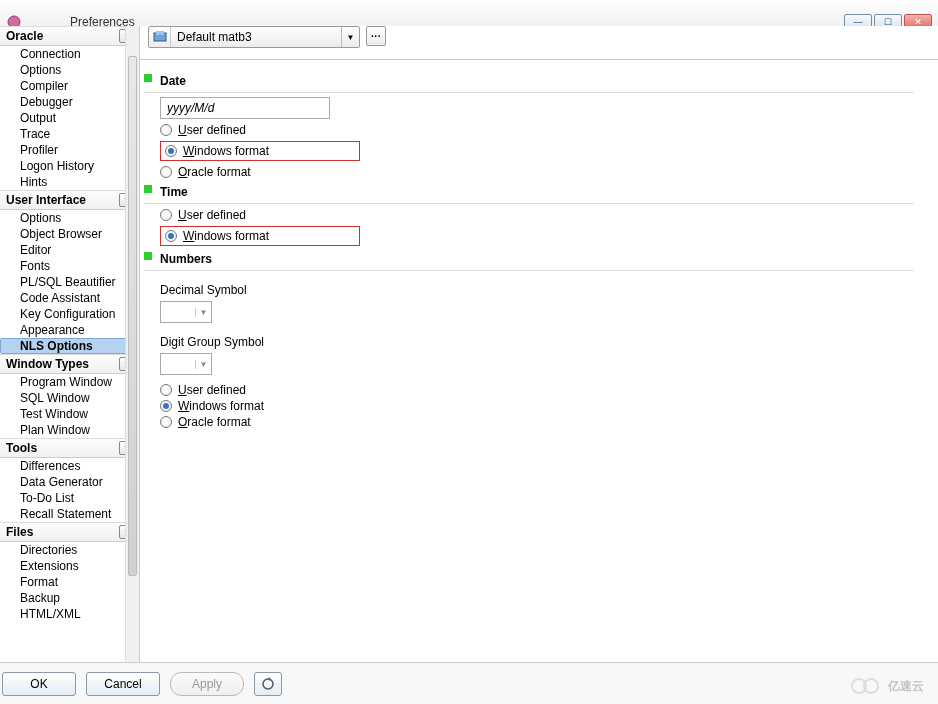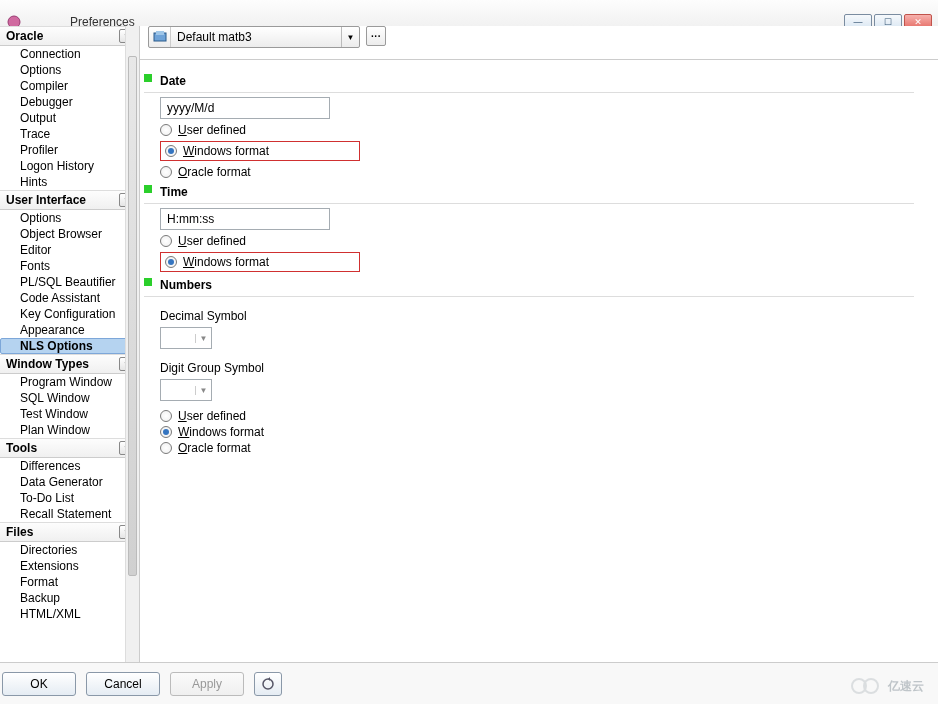--- a/index.html
+++ b/index.html
@@ -32,36 +32,36 @@
 .combo { display: inline-flex; align-items: center; border: 1px solid #9a9a9a; border-radius: 2px; background: linear-gradient(#fff,#ececec); height: 22px; }
 .combo .cico{width:22px;display:flex;align-items:center;justify-content:center;border-right:1px solid #ccc;height:100%;}
 .combo .ctext{padding:0 6px;width:170px;}
 .combo .carrow{width:18px;display:flex;align-items:center;justify-content:center;border-left:1px solid #bbb;height:100%;font-size:8px;}
 .sqbtn{width:20px;height:20px;border:1px solid #9a9a9a;border-radius:2px;background:linear-gradient(#fff,#ececec);display:flex;align-items:center;justify-content:center;font-size:10px;font-weight:bold;}
 
 .pane { flex:1; overflow: hidden; padding: 8px 24px 8px 4px; position:relative;}
 .section-head { font-weight: bold; padding: 2px 0 4px 16px; border-bottom: 1px solid #ddd; position: relative; margin-top:4px;}
 .green-dot { position:absolute; left:0; top:2px; width:8px; height:8px; background:#2bcf2b; }
 .field-row{padding-left:16px;margin:4px 0;display:flex;align-items:center;gap:6px;}
-.text-input{width:170px;height:22px;border:1px solid #a5acb2;padding:2px 6px;background:#fff;}
+.text-input{width:170px;height:22px;border:1px solid #a5acb2;padding:2px 6px;background:#fff;font-style:italic;}
 .radio{width:12px;height:12px;border:1px solid #7a7a7a;border-radius:50%;display:inline-flex;align-items:center;justify-content:center;background:radial-gradient(#fff,#eee);}
 .radio.checked::after{content:"";width:6px;height:6px;background:#3575c0;border-radius:50%;}
 .radio-label .u{text-decoration:underline;}
 .red-outline{border:1px solid #d03030;display:inline-flex;align-items:center;gap:6px;padding:2px 90px 2px 4px;}
 .small-combo{display:inline-flex;align-items:center;border:1px solid #a5acb2;height:22px;background:#fff;}
 .small-combo .sc-text{width:34px;padding:0 4px;border-left:3px solid #4a90e2;}
 .small-combo .sc-arrow{width:16px;border-left:1px solid #ccc;text-align:center;font-size:8px;color:#888;}
 .sublabel{padding-left:16px;margin-top:12px;}
 .num-radio-group{padding-left:16px;margin-top:8px;}
 .num-radio-group .field-row{padding-left:0;margin:2px 0;}
 
 
 .footer { position: absolute; left:0; right:0; bottom:0; height: 42px; border-top: 1px solid #ccc; background:#f8f8f8; display:flex; align-items:center; padding: 0 2px; gap:10px;}
 .btn{min-width:74px;height:24px;border:1px solid #8a98a8;border-radius:3px;background:linear-gradient(#fff,#e5ecf3);display:flex;align-items:center;justify-content:center;padding:0 12px;}
-.btn.disabled{color:#999;border-color:#bbb;background:linear-gradient(#fafafa,#efefef);}
+.btn.disabled{color:#999;border-color:#bbb;background:linear-gradient(#fafafa,#efefef);border-radius:11px;}
 .iconbtn{width:28px;height:24px;border:1px solid #8a98a8;border-radius:3px;background:linear-gradient(#fff,#e5ecf3);display:flex;align-items:center;justify-content:center;}
 
 .watermark{position:absolute;right:14px;bottom:8px;color:#bfc5c9;font-size:18px;font-weight:bold;display:flex;align-items:center;gap:6px;font-family:"Microsoft YaHei",sans-serif;}
 .watermark svg{opacity:.5}
 </style>
 </head>
 <body>
 
 <div class="titlebar">
   <span class="icon">
@@ -180,23 +180,20 @@
       <div class="field-row">
         <span class="radio"></span>
         <span class="radio-label"><span class="u">O</span>racle format</span>
       </div>
 
       <div class="section-head">
         <span class="green-dot"></span>
         <span>Time</span>
       </div>
       <div class="field-row">
-        <input class="text-input" value="H:mm:ss" style="">
-      </div>
-      <div class="field-row">
         <span class="radio"></span>
         <span class="radio-label"><span class="u">U</span>ser defined</span>
       </div>
       <div class="field-row">
         <span class="red-outline">
           <span class="radio checked"></span>
           <span class="radio-label"><span class="u">W</span>indows format</span>
         </span>
       </div>
 

